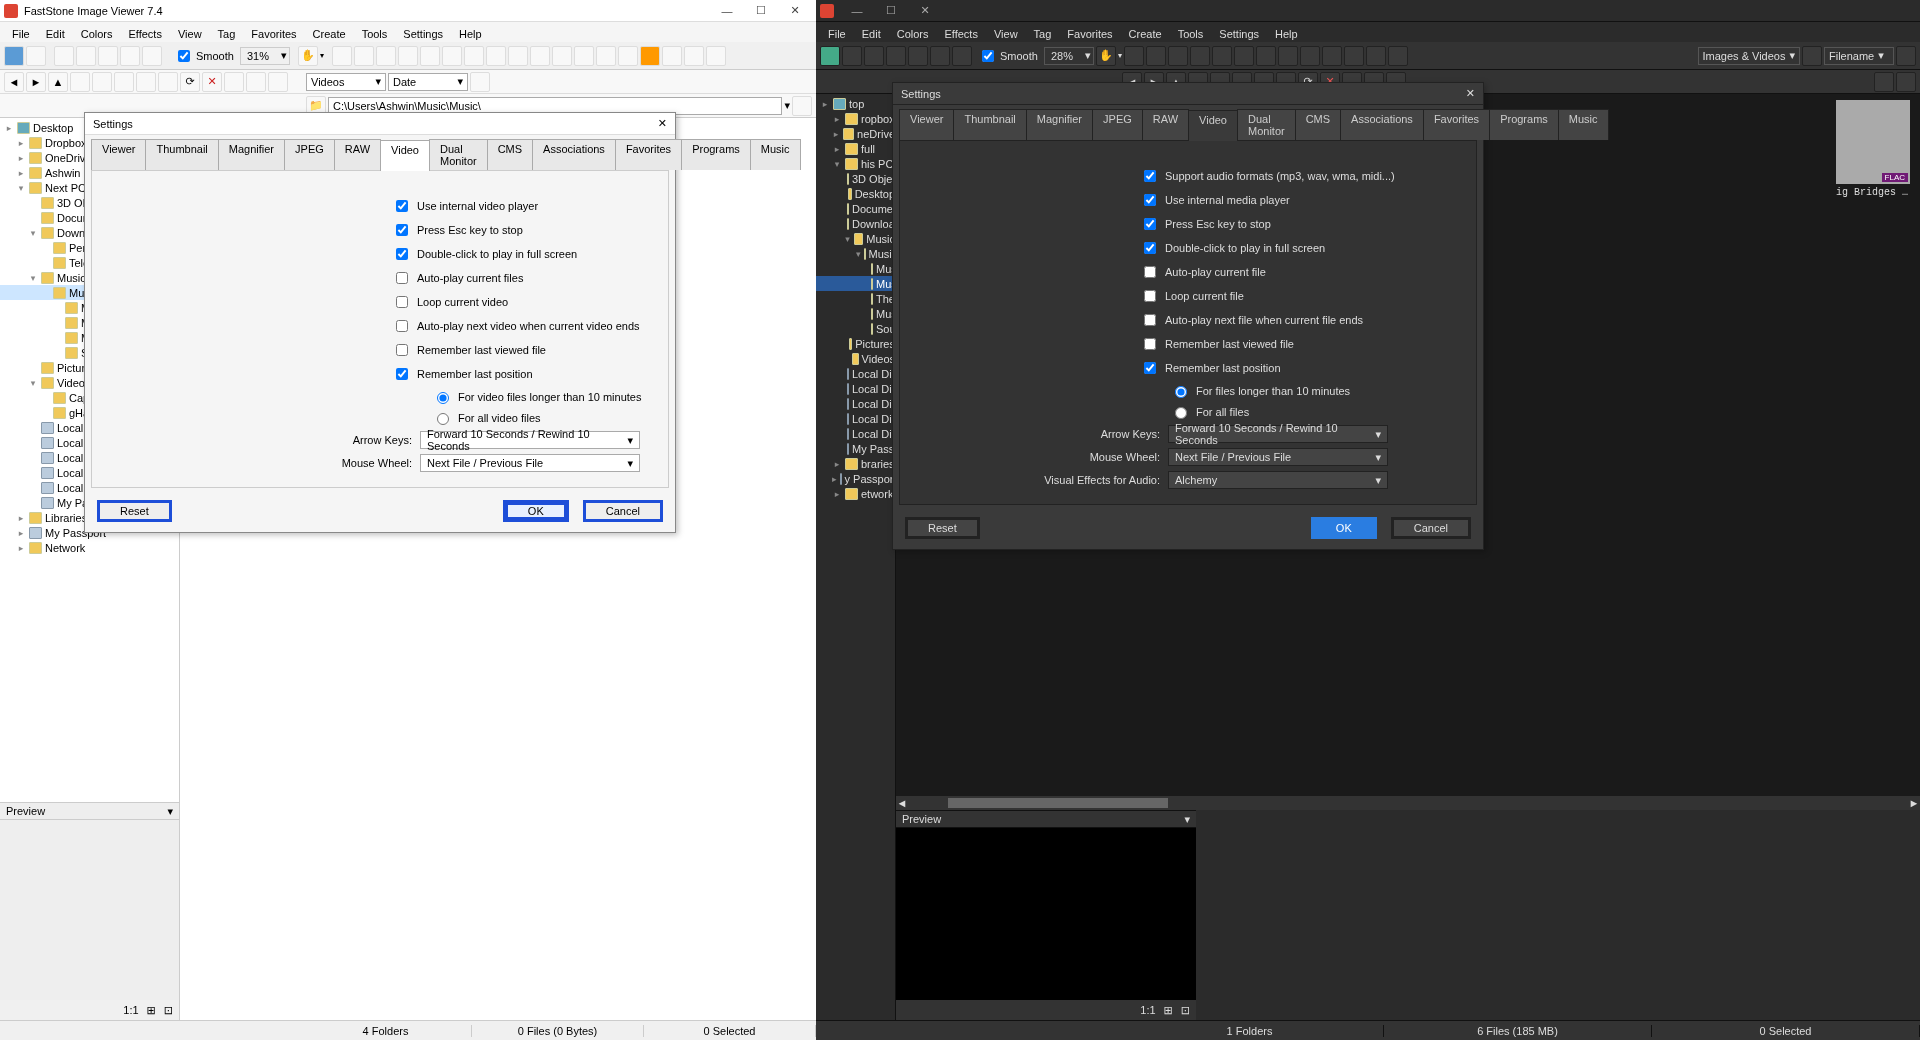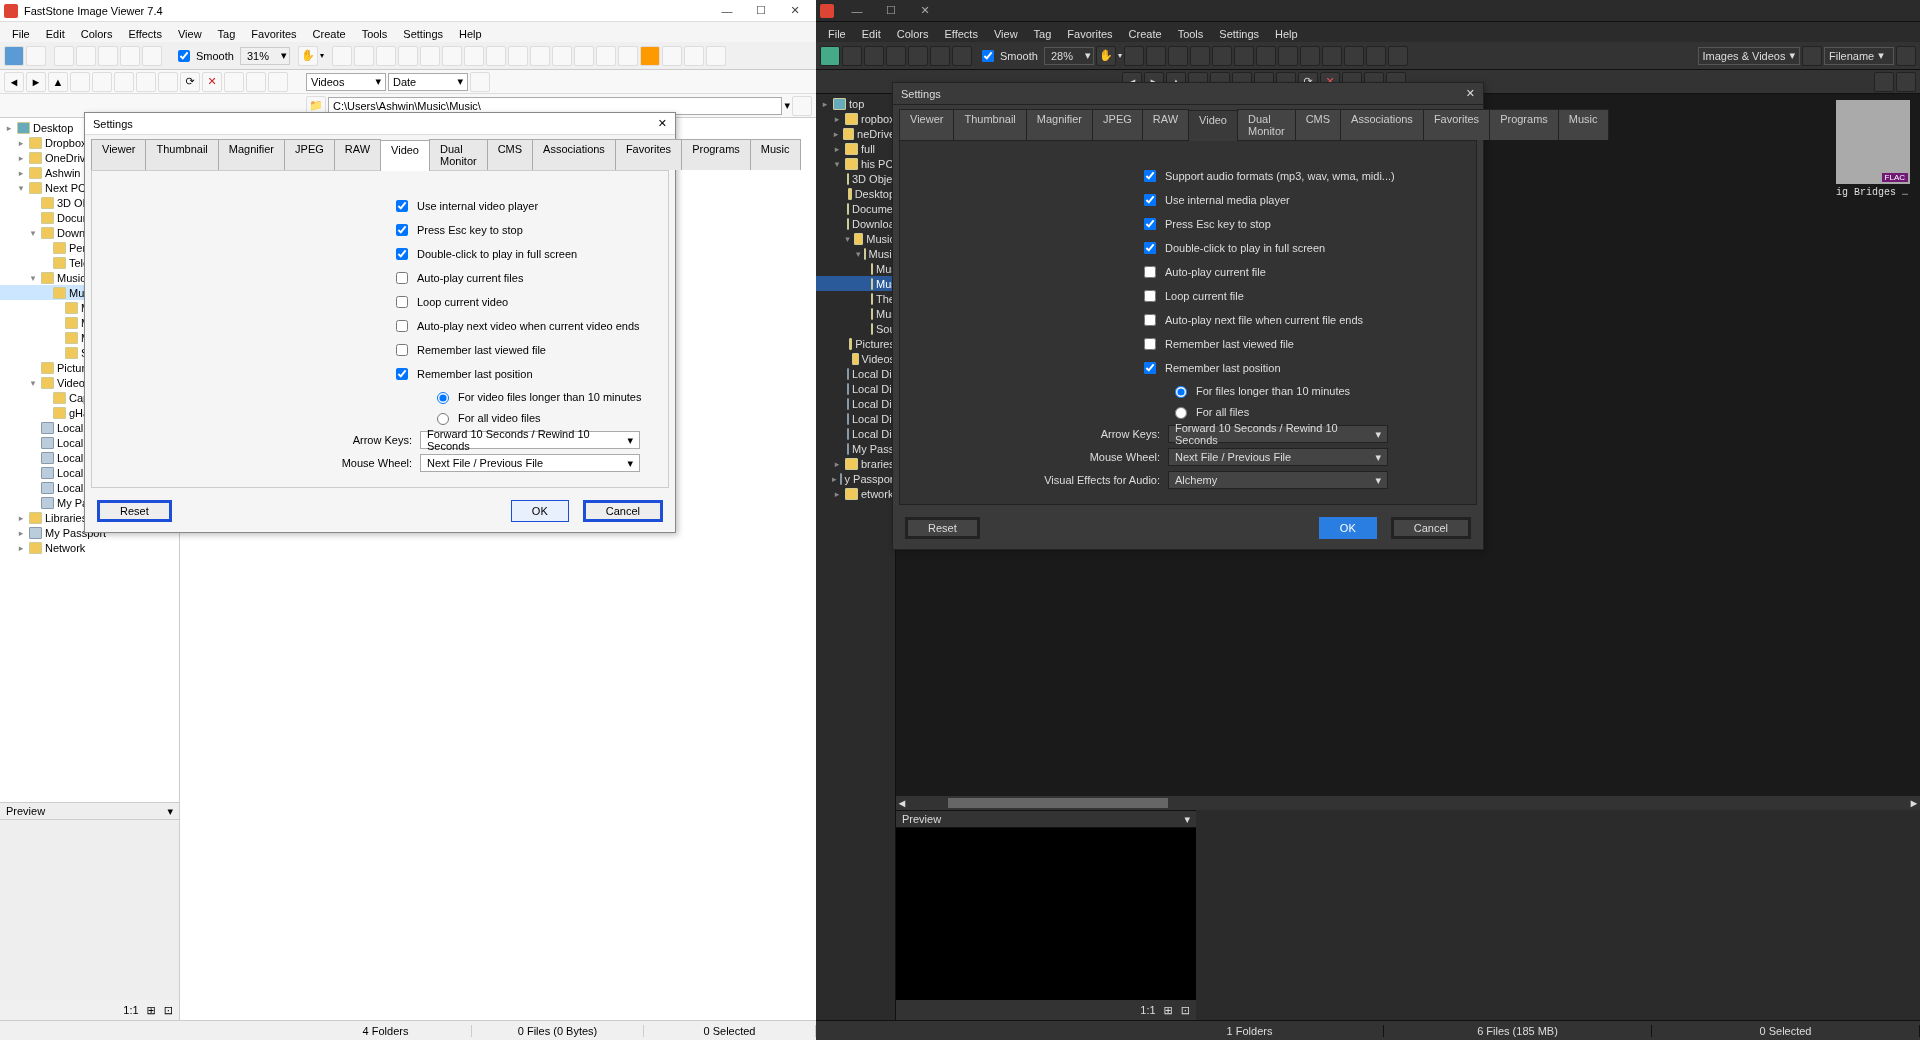--- a/index.html
+++ b/index.html
@@ -110,21 +110,21 @@
   .opt input[type=checkbox],.opt input[type=radio]{width:12px;height:12px;}
   .opt.indent { margin-left:300px;}
   .darkm .opt.indent { margin-left:230px;}
   .frow { display:flex; align-items:center; gap:8px; margin:5px 0;}
   .frow .flab { width:280px; text-align:right;}
   .darkm .frow .flab { width:220px;}
   .fsel { flex:0 0 220px; height:18px; border:1px solid #aaa; background:#fff; color:#000; display:flex; align-items:center; justify-content:space-between; padding:0 6px;}
   .darkm .fsel { background:#444; color:#ddd; border-color:#222;}
   .mbtns { display:flex; padding:6px 12px 10px 12px; align-items:center;}
   .btn { height:22px; padding:0 20px; border:3px solid #1d4ed8; background:#eee; display:flex;align-items:center;justify-content:center;}
-  .btn.primary { border:1px solid #1d4ed8; background:#e8f0fe;}
+  .btn.primary { border:5px solid #1d4ed8; background:#e8f0fe;}
   .darkm .btn { background:#444; color:#ddd; border-color:#222;}
   .darkm .btn.primary { background:#2a7de1; color:#fff; border-color:#2a7de1;}
   .spacer { flex:1;}
 </style>
 </head>
 <body>
 
 <div class="app light">
   <div class="titlebar">
     <span class="app-icon"></span>

